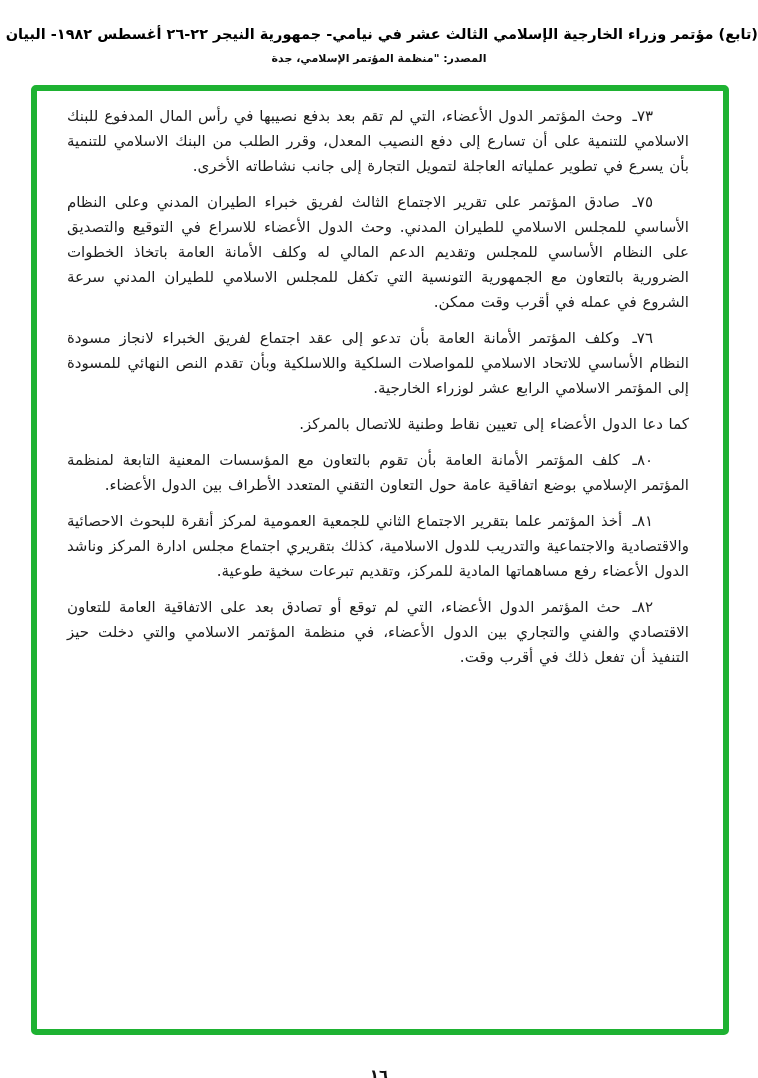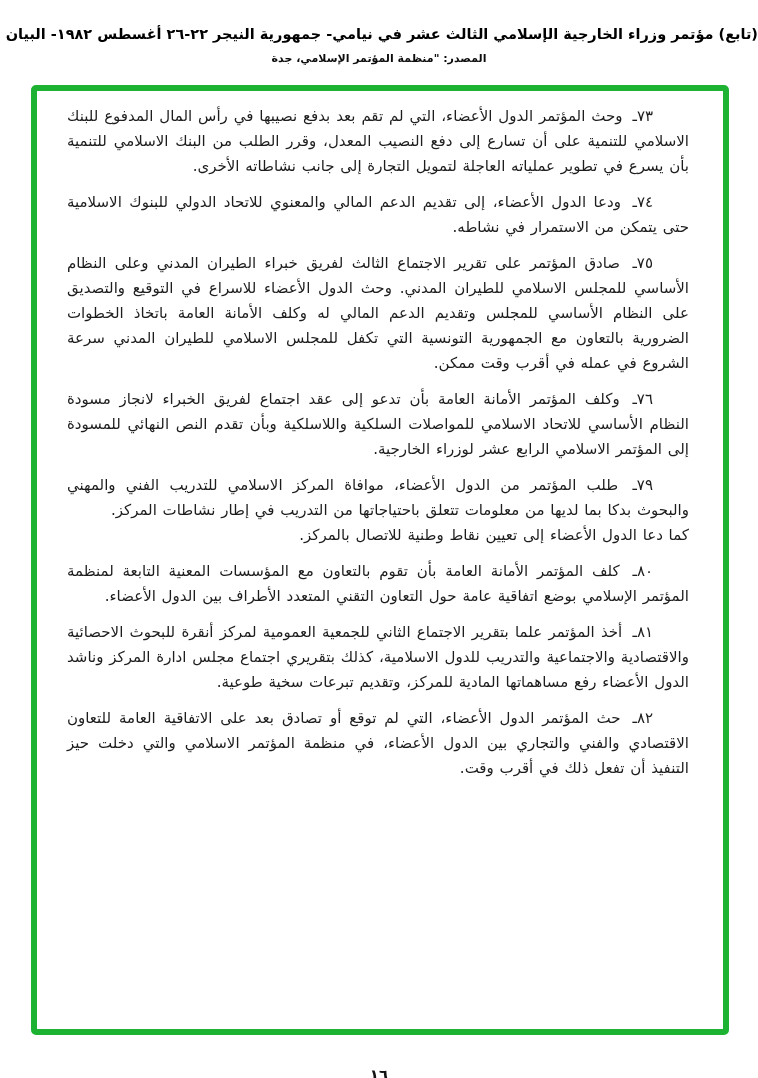--- a/index.html
+++ b/index.html
@@ -87,41 +87,33 @@
   <div class="header-source">المصدر: "منظمة المؤتمر الإسلامي، جدة</div>
 </div>
 
 <div class="content-box" style="border-color:#1eb232">
 
   <p class="para">
     <span class="pnum">٧٣ـ</span>
     <span>وحث المؤتمر الدول الأعضاء، التي لم تقم بعد بدفع نصيبها في رأس المال المدفوع للبنك الاسلامي للتنمية على أن تسارع إلى دفع النصيب المعدل، وقرر الطلب من البنك الاسلامي للتنمية بأن يسرع في تطوير عملياته العاجلة لتمويل التجارة إلى جانب نشاطاته الأخرى.</span>
   </p>
 
-  <p class="para">
-    <span class="pnum">٧٤ـ</span>
-    <span>ودعا الدول الأعضاء، إلى تقديم الدعم المالي والمعنوي للاتحاد الدولي للبنوك الاسلامية حتى يتمكن من الاستمرار في نشاطه.</span>
-  </p>
 
   <p class="para">
     <span class="pnum">٧٥ـ</span>
     <span>صادق المؤتمر على تقرير الاجتماع الثالث لفريق خبراء الطيران المدني وعلى النظام الأساسي للمجلس الاسلامي للطيران المدني. وحث الدول الأعضاء للاسراع في التوقيع والتصديق على النظام الأساسي للمجلس وتقديم الدعم المالي له وكلف الأمانة العامة باتخاذ الخطوات الضرورية بالتعاون مع الجمهورية التونسية التي تكفل للمجلس الاسلامي للطيران المدني سرعة الشروع في عمله في أقرب وقت ممكن.</span>
   </p>
 
   <p class="para">
     <span class="pnum">٧٦ـ</span>
     <span>وكلف المؤتمر الأمانة العامة بأن تدعو إلى عقد اجتماع لفريق الخبراء لانجاز مسودة النظام الأساسي للاتحاد الاسلامي للمواصلات السلكية واللاسلكية وبأن تقدم النص النهائي للمسودة إلى المؤتمر الاسلامي الرابع عشر لوزراء الخارجية.</span>
   </p>
 
 
 
-  <p class="para tight">
-    <span class="pnum">٧٩ـ</span>
-    <span>طلب المؤتمر من الدول الأعضاء، موافاة المركز الاسلامي للتدريب الفني والمهني والبحوث بدكا بما لديها من معلومات تتعلق باحتياجاتها من التدريب في إطار نشاطات المركز.</span>
-  </p>
   <p class="para cont">
     <span>كما دعا الدول الأعضاء إلى تعيين نقاط وطنية للاتصال بالمركز.</span>
   </p>
 
   <p class="para">
     <span class="pnum">٨٠ـ</span>
     <span>كلف المؤتمر الأمانة العامة بأن تقوم بالتعاون مع المؤسسات المعنية التابعة لمنظمة المؤتمر الإسلامي بوضع اتفاقية عامة حول التعاون التقني المتعدد الأطراف بين الدول الأعضاء.</span>
   </p>
 
   <p class="para">

